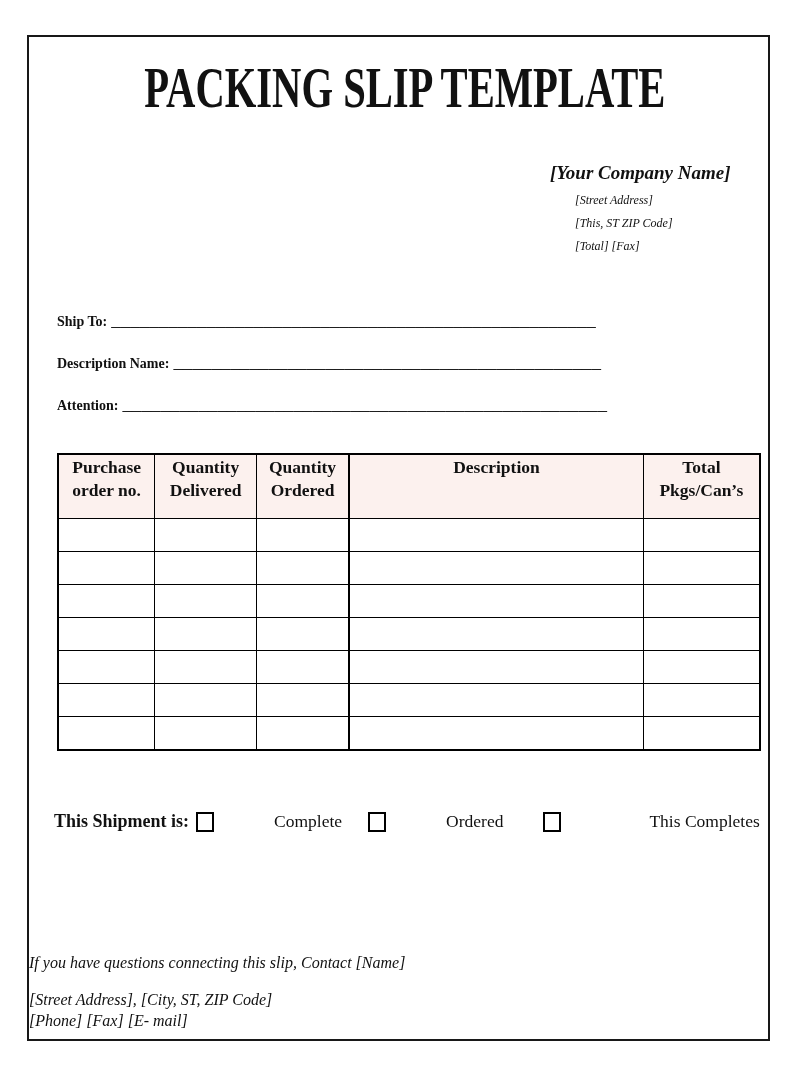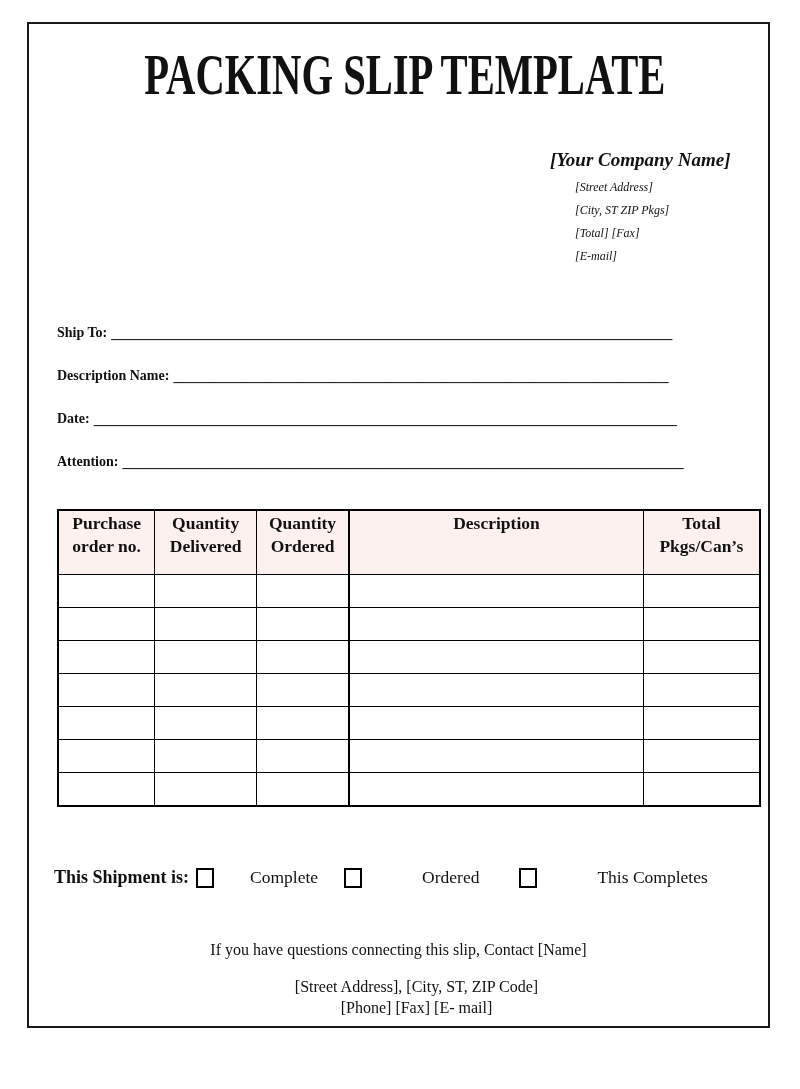--- a/index.html
+++ b/index.html
@@ -7,21 +7,21 @@
   html, body { margin: 0; padding: 0; }
   body {
     width: 800px; height: 1089px;
     background: #fff;
     color: var(--ink);
     font-family: "Liberation Serif", serif;
     position: relative;
   }
   .frame {
     position: absolute;
-    left: 27px; top: 22px;
+    left: 27px; top: 35px;
     width: 743px; height: 1006px;
     border: 2px solid #181818;
     background: #fff;
   }
   
   .title {
     margin-top: 22px;
     text-align: center;
     font-size: 58px;
     line-height: 1.0;
@@ -42,21 +42,21 @@
     font-size: 19px;
     line-height: 24px;
     white-space: nowrap;
   }
   .company-lines { padding-left: 25px; margin-top: 4px; }
   .company-line { font-size: 12px; line-height: 23px; white-space: nowrap; }
   
   .fields { margin: 50px 0 0 28px; }
   .field-row { line-height: 23px; margin-bottom: 17px; white-space: nowrap; }
   .field-label { font-weight: bold; font-size: 14px; }
-  .field-blank { font-size: 22px; font-weight: normal; letter-spacing: 0; }
+  .field-blank { font-size: 19px; font-weight: normal; letter-spacing: 0; }
   
   table.packing {
     border-collapse: collapse;
     margin: 36px 0 0 28px;
     width: 704px;
     table-layout: fixed;
   }
   table.packing th, table.packing td {
     border: 1.5px solid #000;
     padding: 16px 2px;
@@ -83,65 +83,61 @@
   }
   .shipment-label { font-weight: bold; font-size: 18px; white-space: nowrap; }
   .checkbox {
     display: inline-block;
     width: 18px; height: 20px;
     border: 2px solid #000;
     background: #fff;
     flex: 0 0 auto;
   }
   .cb-1 { margin-left: 7px; }
-  .opt-complete { margin-left: 36px; }
+  .opt-complete { margin-left: 60px; }
   .cb-2 { margin-left: 26px; }
   .opt-partial { margin-left: 60px; }
   .cb-3 { margin-left: 40px; }
-  .opt-this-completes { margin-left: 60px; }
+  .opt-this-completes { margin-left: 88px; }
   .option-label { font-size: 17.5px; white-space: nowrap; }
   
   .footer {
     position: absolute;
     left: 0; right: 0; bottom: 8px;
-    text-align: center;
+    text-align: left;
     font-size: 16px;
+    font-style: italic;
   }
   .footer-contact { line-height: 20px; margin-bottom: 16px; }
-  .footer-line { line-height: 21px; padding-left: 36px; }
+  .footer-line { line-height: 21px; }
 </style>
 </head>
 <body>
 
 <div class="frame">
 
   <div class="title">PACKING SLIP TEMPLATE</div>
 
   <div class="company">
     <div class="company-name">[Your Company Name]</div>
     <div class="company-lines">
       <div class="company-line">[Street Address]</div>
-      <div class="company-line">[City, ST ZIP Pkgs]</div>
+      <div class="company-line">[This, ST ZIP Code]</div>
       <div class="company-line">[Total] [Fax]</div>
-      <div class="company-line">[E-mail]</div>
     </div>
   </div>
 
   <div class="fields">
     <div class="field-row">
       <span class="field-label">Ship To:</span>
       <span class="field-blank">___________________________________________________</span>
     </div>
     <div class="field-row">
       <span class="field-label">Description Name:</span>
       <span class="field-blank">_____________________________________________</span>
-    </div>
-    <div class="field-row">
-      <span class="field-label">Date:</span>
-      <span class="field-blank">_____________________________________________________</span>
     </div>
     <div class="field-row">
       <span class="field-label">Attention:</span>
       <span class="field-blank">___________________________________________________</span>
     </div>
   </div>
 
   <table class="packing">
     <colgroup>
       <col style="width:13.78%">

